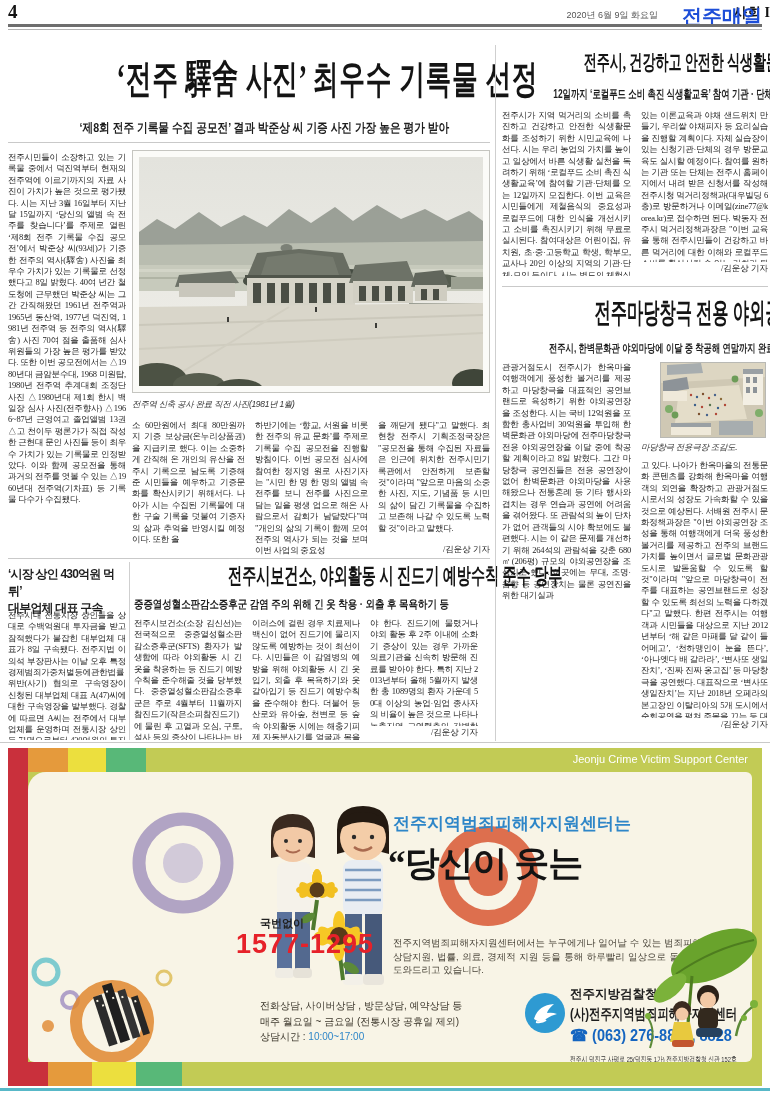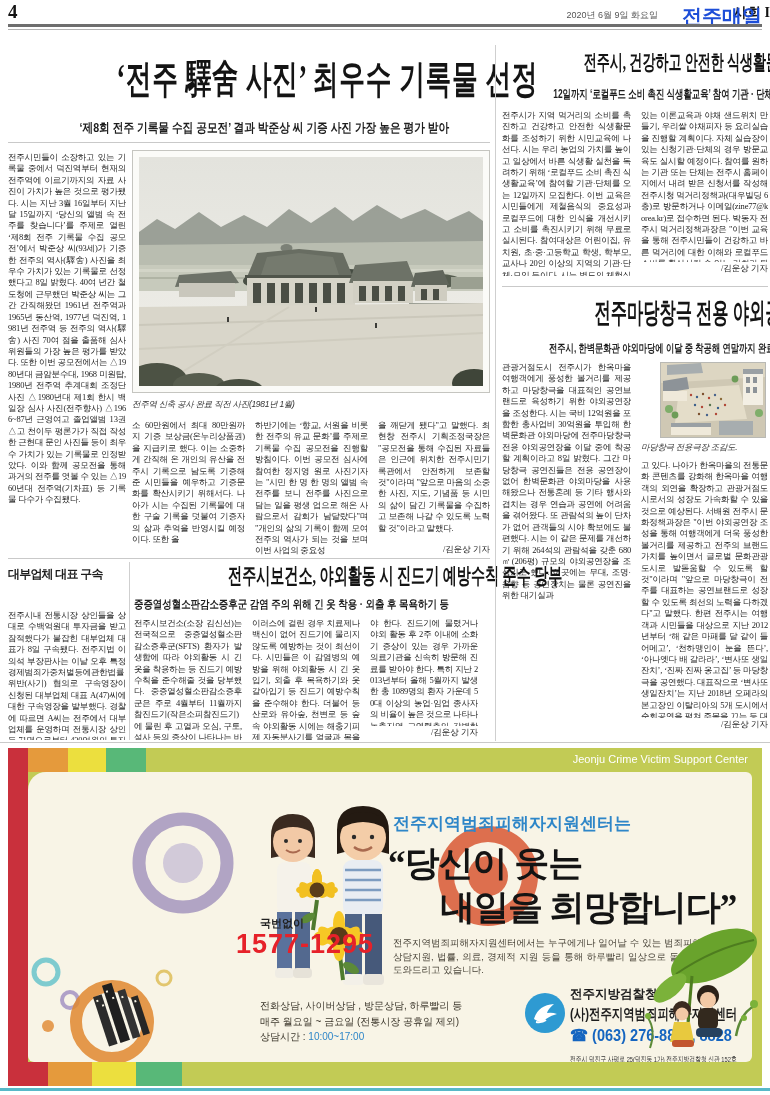--- a/index.html
+++ b/index.html
@@ -116,20 +116,21 @@
 <div class="abs caption" style="left:132px;top:399px;width:358px;">전주역 신축 공사 완료 직전 사진(1981년 1월)</div>
 
 <div class="abs bodytxt" style="left:132px;top:420px;width:113px;height:136px;">소 60만원에서 최대 80만원까지 기증 보상금(온누리상품권)을 지급키로 했다. 이는 소중하게 간직해 온 개인의 유산을 전주시 기록으로 남도록 기증해 준 시민들을 예우하고 기증문화를 확산시키기 위해서다. 나아가 시는 수집된 기록물에 대한 구술 기록을 덧붙여 기증자의 삶과 추억을 반영시킬 예정이다. 또한 올</div>
 <div class="abs bodytxt" style="left:255px;top:420px;width:113px;height:136px;">하반기에는 ‘향교, 서원을 비롯한 전주의 유교 문화’를 주제로 기록물 수집 공모전을 진행할 방침이다. 이번 공모전 심사에 참여한 정지영 원로 사진기자는 "시민 한 명 한 명의 앨범 속 전주를 보니 전주를 사진으로 담는 일을 평생 업으로 해온 사람으로서 감회가 남달랐다"며 "개인의 삶의 기록이 함께 모여 전주의 역사가 되는 것을 보며 이번 사업의 중요성</div>
 <div class="abs bodytxt" style="left:378px;top:420px;width:112px;height:124px;">을 깨닫게 됐다"고 말했다. 최현창 전주시 기획조정국장은 "공모전을 통해 수집된 자료들은 인근에 위치한 전주시민기록관에서 안전하게 보존할 것"이라며 "앞으로 마음의 소중한 사진, 지도, 기념품 등 시민의 삶이 담긴 기록물을 수집하고 보존해 나갈 수 있도록 노력할 것"이라고 말했다.</div>
 <div class="abs byline" style="left:378px;top:544px;width:112px;">/김운상 기자</div>
 
 <div class="abs rule" style="left:8px;top:558px;width:482px;height:1px;"></div>
 
 <div class="abs subhead" style="left:8px;top:566px;width:118px;font-size:12px;line-height:17px;letter-spacing:-0.8px;">
+  <div>‘시장 상인 430억원 먹튀’</div>
   <div>대부업체 대표 구속</div>
 </div>
 <div class="abs bodytxt" style="left:8px;top:610px;width:118px;height:130px;">전주시내 전통시장 상인들을 상대로 수백억원대 투자금을 받고 잠적했다가 붙잡힌 대부업체 대표가 8일 구속됐다. 전주지법 이의석 부장판사는 이날 오후 특정경제범죄가중처벌등에관한법률 위반(사기) 혐의로 구속영장이 신청된 대부업체 대표 A(47)씨에 대한 구속영장을 발부했다. 경찰에 따르면 A씨는 전주에서 대부업체를 운영하며 전통시장 상인 등 71명으로부터 430억원의 투자금을 받아 가로챈 혐의를 받고 있다.    /뉴시스</div>
 <div class="abs vrule" style="left:129px;top:562px;width:1px;height:178px;"></div>
 
 <div class="abs centerwrap" style="left:134px;top:561px;width:356px;">
   <span class="serifhead cond" style="font-size:22px;transform:scaleX(0.64);">전주시보건소, 야외활동 시 진드기 예방수칙 준수 당부</span>
 </div>
 <div class="abs" style="left:134px;top:594px;width:356px;">
   <span class="subhead condL" style="font-size:11.5px;transform:scaleX(0.82);">중증열성혈소판감소증후군 감염 주의 위해 긴 옷 착용 · 외출 후 목욕하기 등</span>
@@ -318,29 +319,28 @@
         <ellipse cx="-8" cy="-8" rx="6" ry="12" transform="rotate(-45)"></ellipse>
           <ellipse cx="8" cy="8" rx="6" ry="12" transform="rotate(-45)"></ellipse>
       </g>
       <circle r="9" fill="#573a18"></circle>
       <ellipse cx="12" cy="32" rx="9" ry="4.5" fill="#5c8a38" transform="rotate(30 12 32)"></ellipse>
     </g>
   </svg>
 
   <div class="abs sans" style="left:385px;top:64px;font-size:17px;font-weight:bold;color:#2e86c8;"><span>전주지역범죄피해자지원센터는</span><span style="color:#1a1a1a;">​</span></div>
   <div class="abs serifhead" style="left:380px;top:92px;font-size:35px;letter-spacing:-1px;">“당신이 웃는</div>
-  <div class="abs serifhead" style="left:432px;top:136px;font-size:35px;letter-spacing:-1px;">내일을 희망합니다”</div>
 
   <div class="abs sans" style="left:252px;top:168px;font-size:11px;font-weight:bold;color:#222;">국번없이</div>
   <div class="abs sans" style="left:228px;top:181px;font-size:27px;font-weight:800;color:#e62129;letter-spacing:1px;">1577-1295</div>
 
   <div class="abs sans" style="left:385px;top:188px;width:350px;font-size:9.5px;line-height:13.5px;color:#4a453a;text-align:justify;">전주지역범죄피해자지원센터에서는 누구에게나 일어날 수 있는 범죄피해의 고통을 상담지원, 법률, 의료, 경제적 지원 등을 통해 하루빨리 일상으로 돌아갈 수 있도록 도와드리고 있습니다.</div>
 
   <div class="abs sans" style="left:252px;top:250px;font-size:10px;line-height:15.5px;color:#3c372c;">
-    <div>전화상담, 사이버상담 , 방문상담, 하루빨리 등</div>
+    <div>전화상담, 사이버상담 , 방문상담, 예약상담 등</div>
     <div>매주 월요일 ~ 금요일 (전통시장 공휴일 제외)</div>
     <div><span>상담시간 : </span><span style="color:#2e86c8;font-weight:normal;">10:00~17:00</span></div>
   </div>
 
   <svg class="abs" style="left:516px;top:244px;" width="42" height="42">
     <circle cx="21" cy="21" r="20" fill="#2e9ad2"></circle>
     <path d="M10 27 Q14 13 30 12 Q24 17 23 21 Q28 20 33 22 Q26 24 22 27 Q17 32 10 27 Z" fill="#ffffff"></path>
     <path d="M12 30 Q18 31 22 28" stroke="#ffffff" stroke-width="2" fill="none"></path>
   </svg>
   <div class="abs" style="left:562px;top:238px;width:182px;">

